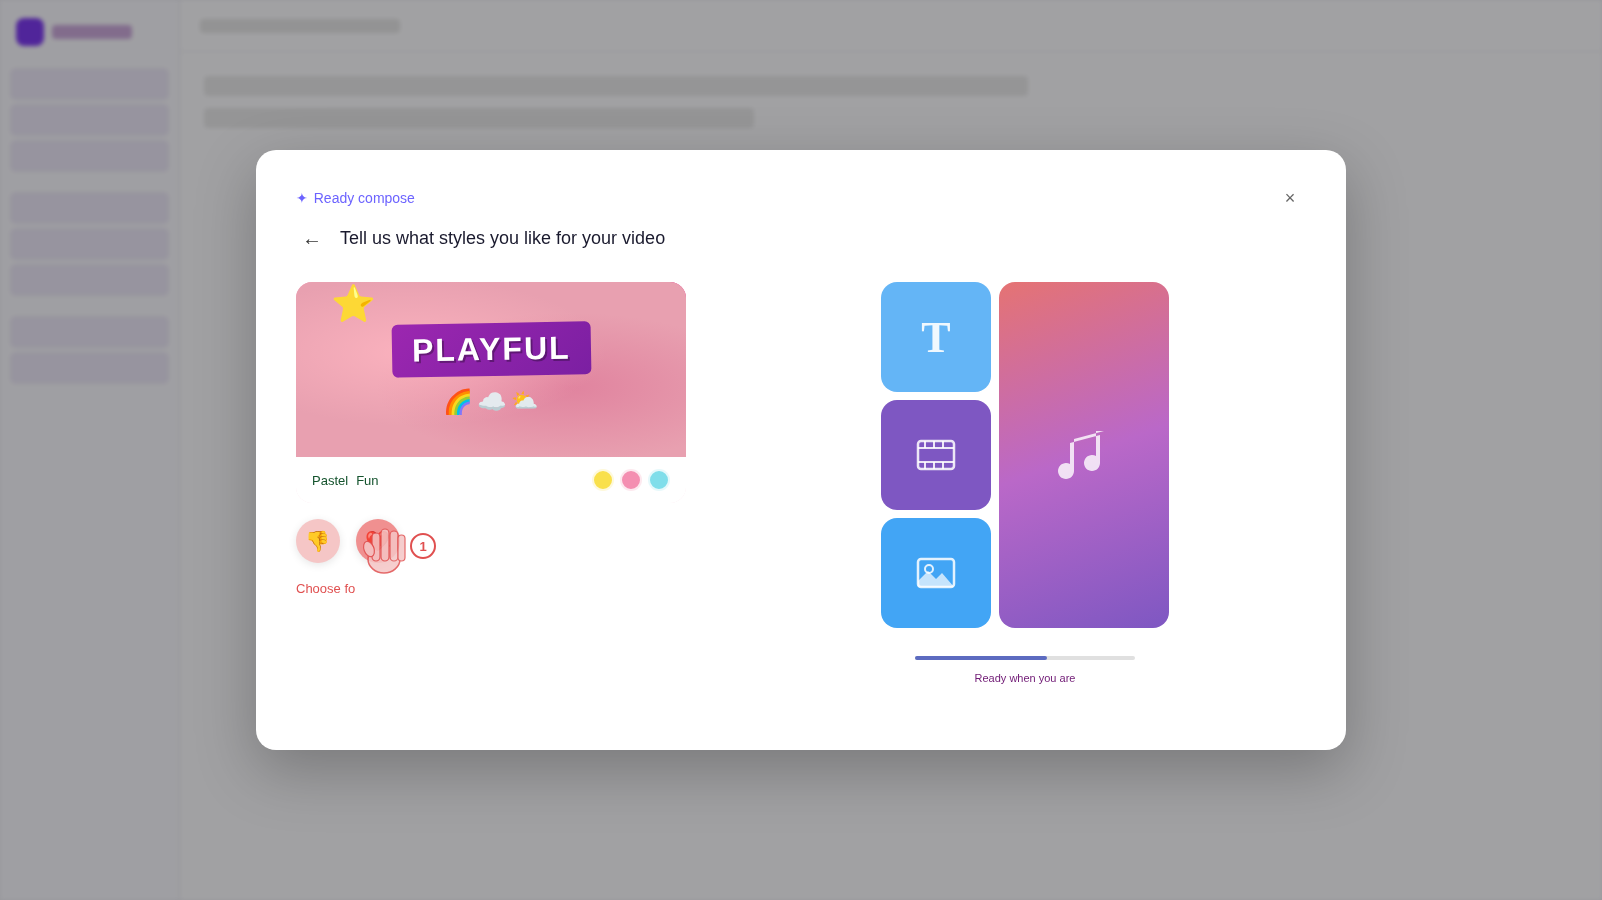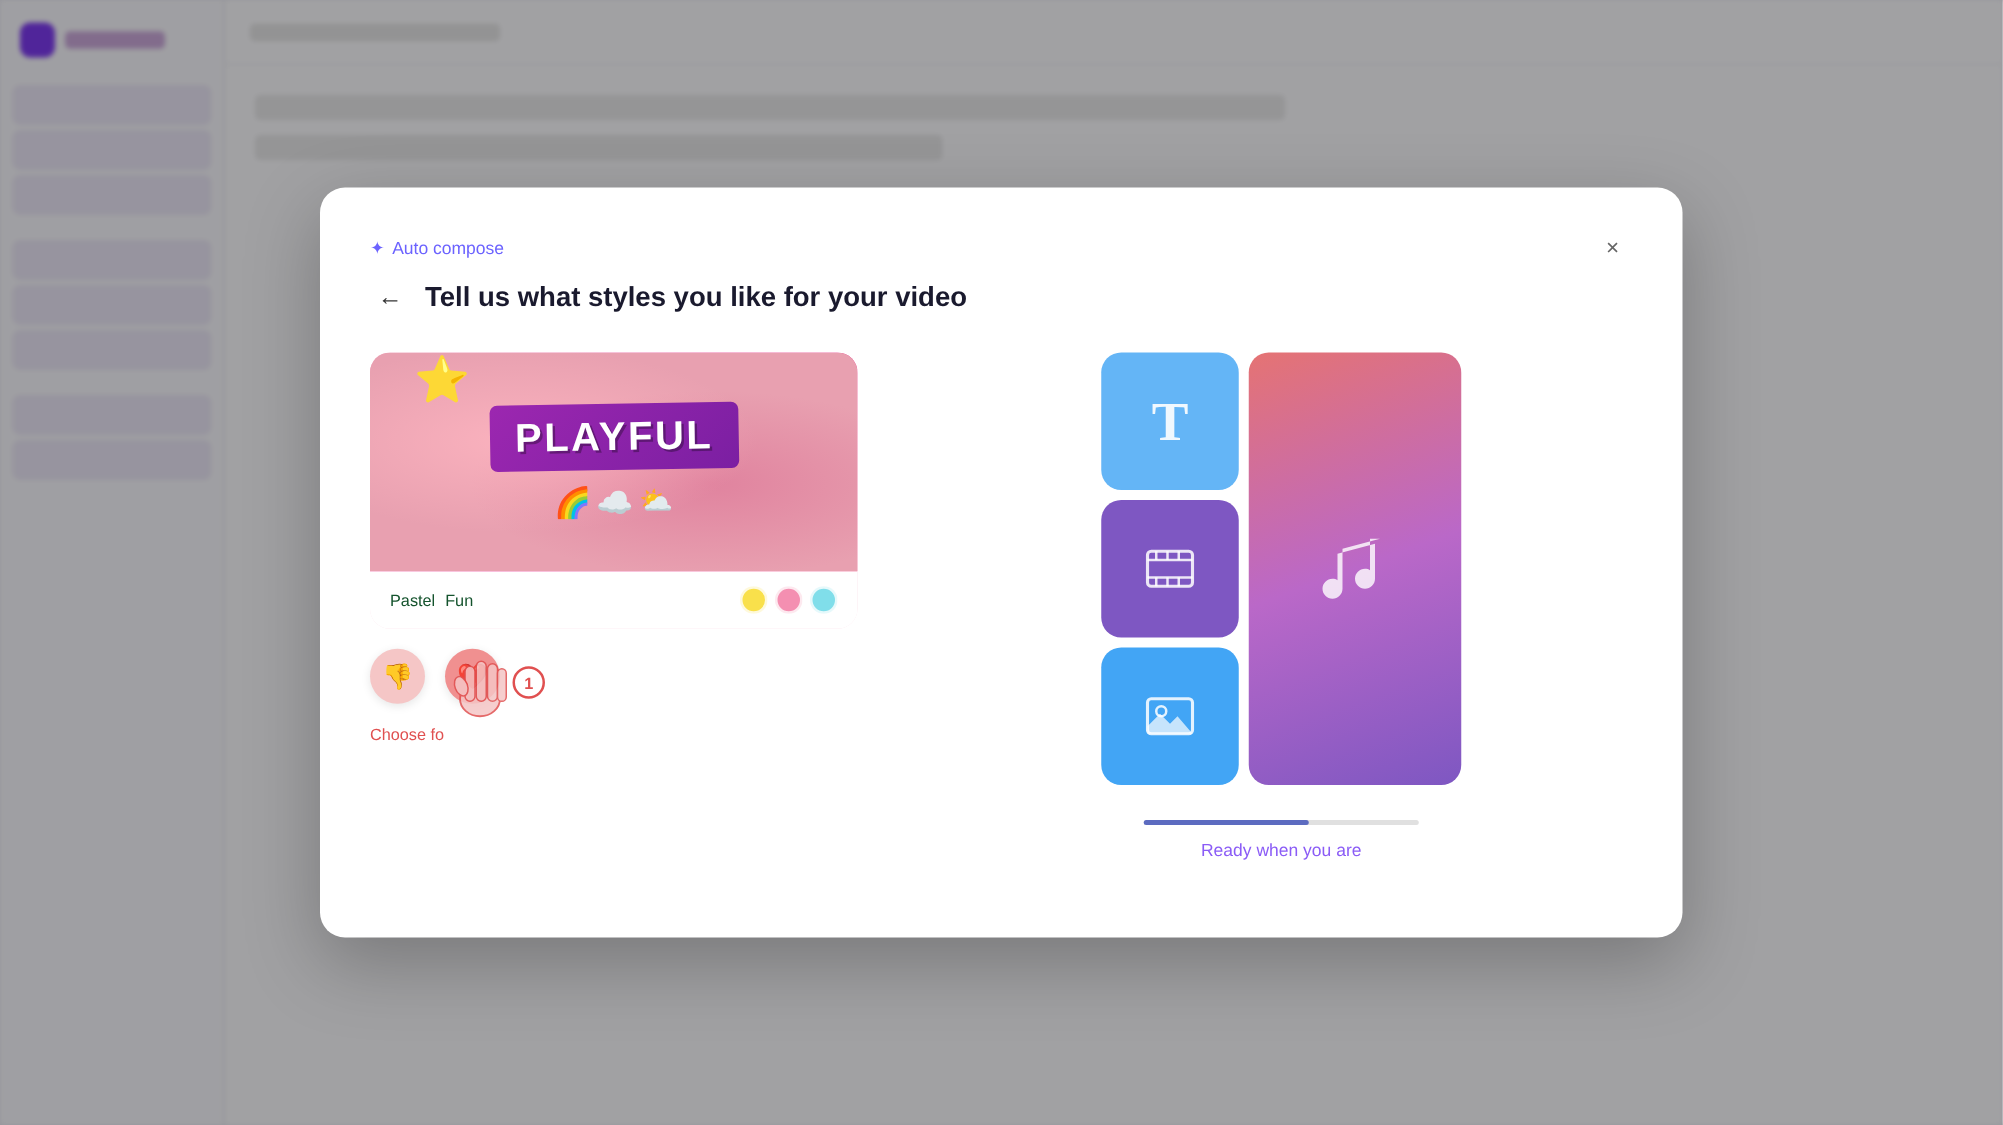--- a/index.html
+++ b/index.html
@@ -124,21 +124,21 @@
       display: flex; align-items: center; gap: 12px;
       margin-bottom: 28px;
     }
     .back-btn {
       width: 32px; height: 32px;
       border: none; background: none;
       cursor: pointer; font-size: 20px; color: #333;
       display: flex; align-items: center; justify-content: center;
     }
     .modal-title {
-      font-size: 22px; font-weight: 700; color: #1a1a2e;
+      font-size: 18px; font-weight: 400; color: #1a1a2e;
     }
 
     
     .modal-body {
       display: flex; gap: 48px;
     }
 
     
     .left-panel {
       flex: 0 0 400px;
@@ -283,21 +283,21 @@
       width: 220px; margin-bottom: 12px;
     }
     .progress-bar-bg {
       height: 4px; background: #e0e0e0; border-radius: 2px;
     }
     .progress-bar-fill {
       height: 4px; background: #5c6bc0; border-radius: 2px;
       width: 60%;
     }
     .ready-text {
-      font-size: 14px; color: #8b5cf6; text-align: center;
+      font-size: 11px; color: #701a75; text-align: center;
     }
   </style>
 </head>
 <body>
 
 <div class="bg-app">
   <div class="bg-sidebar">
     <div class="bg-sidebar-logo">
       <div class="bg-logo-icon"></div>
       <div class="bg-logo-text"></div>
@@ -322,21 +322,21 @@
   </div>
 </div>
 
 <div class="overlay"></div>
 
 <div class="modal">
 
   <div class="modal-header">
     <div class="auto-compose-label">
       <span class="sparkle-icon">✦</span>
-      <span>Auto compose</span>
+      <span>Ready compose</span>
     </div>
     <button class="close-btn">×</button>
   </div>
 
   <div class="modal-title-row">
     <button class="back-btn">←</button>
     <h2 class="modal-title">Tell us what styles you like for your video</h2>
   </div>
 
   <div class="modal-body">

